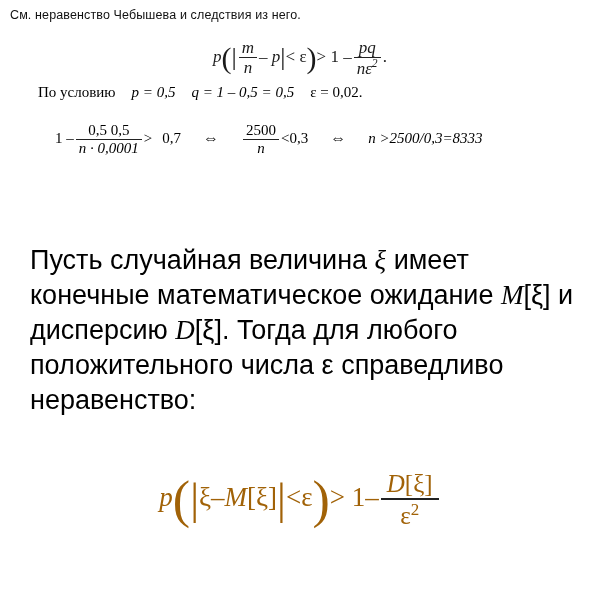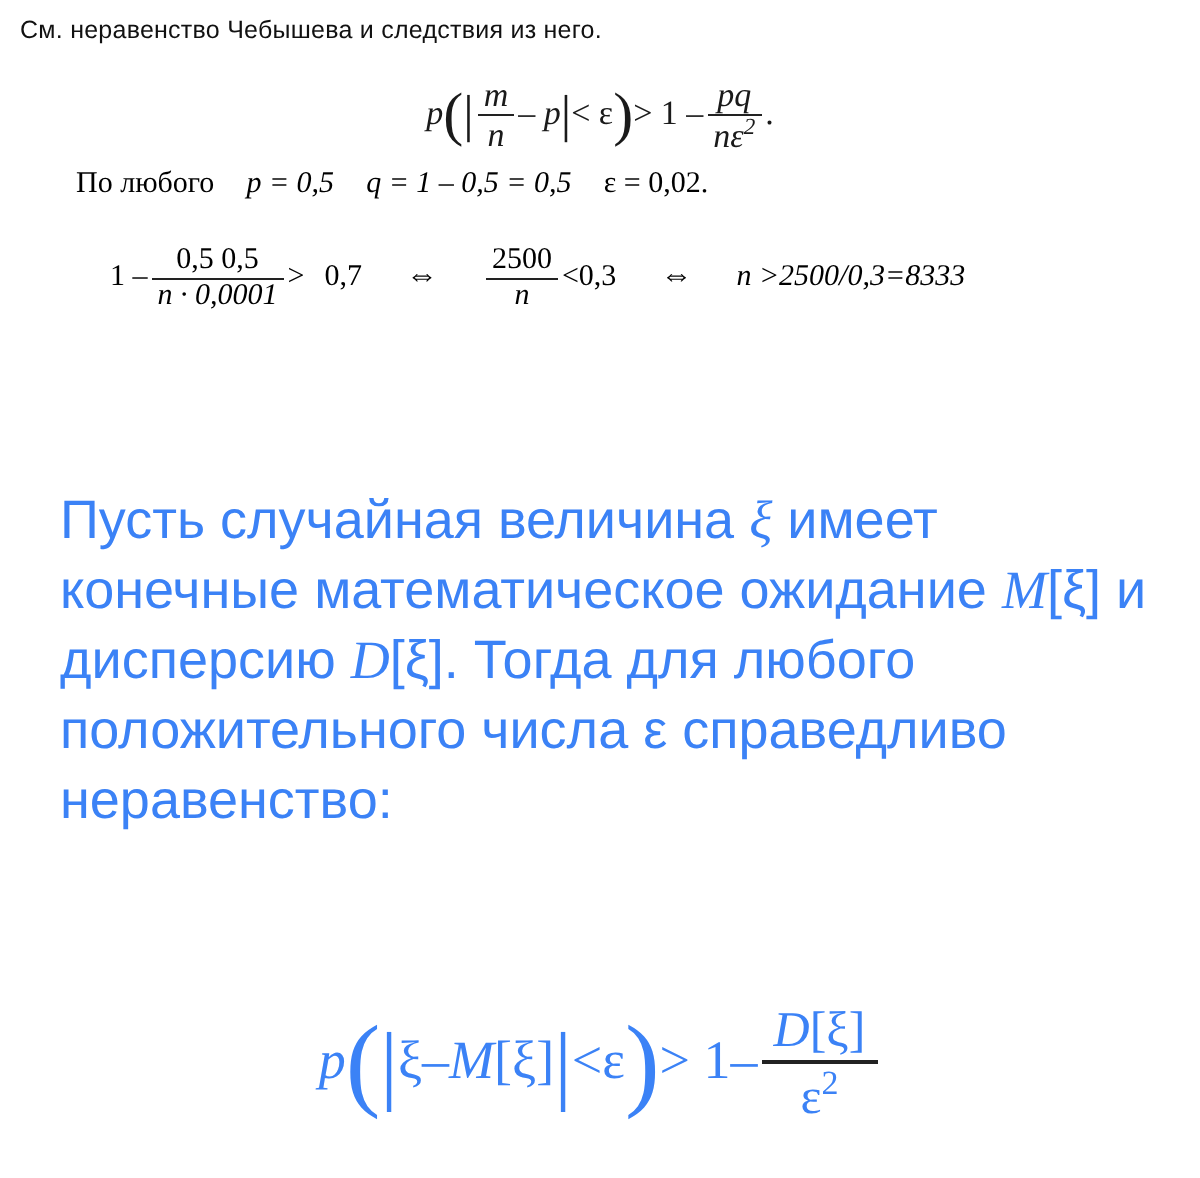--- a/index.html
+++ b/index.html
@@ -130,38 +130,38 @@
   }
 
   
   .body-text {
     position: absolute;
     top: 243px;
     left: 30px;
     width: 545px;
     font-size: 27px;
     line-height: 1.30;
-    color: #3b82f6;
+    color: #000000;
     font-family: "Liberation Sans", sans-serif;
   }
   .body-text .vname {
     font-family: "Liberation Serif", serif;
     font-style: italic;
   }
 
   
   .formula2 {
     position: absolute;
-    top: 502px;
+    top: 470px;
     left: 0;
     width: 600px;
     text-align: center;
     font-size: 27px;
     font-family: "Liberation Serif", serif;
-    color: #3b82f6;
+    color: #a16207;
   }
   .formula2 .bigparen {
     font-size: 52px;
     line-height: 0.7;
   }
   .formula2 .bigbar {
     font-size: 44px;
     line-height: 0.7;
   }
   .formula2 .frac {
@@ -176,21 +176,21 @@
 <div class="page">
 
   <div class="ref-line">См. неравенство Чебышева и следствия из него.</div>
 
   <div class="formula1 math">
     <span class="ital">p</span><span class="bigparen">(</span><span class="bigbar">|</span><span class="frac ital"><span class="num">m</span><span class="den">n</span></span><span class="ital">– p</span><span class="bigbar">|</span><span>&lt; ε</span><span class="bigparen">)</span><span>&gt;</span>
     <span>1 –</span><span class="frac ital"><span class="num">pq</span><span class="den"><span>nε</span><span class="sup">2</span></span></span><span>.</span>
   </div>
 
   <div class="cond">
-    <span>По любого</span><span class="gap"></span><span class="ital">p = 0,5</span><span class="gap"></span><span class="ital">q = 1 – 0,5 = 0,5</span><span class="gap"></span><span>ε = 0,02</span><span>.</span>
+    <span>По условию</span><span class="gap"></span><span class="ital">p = 0,5</span><span class="gap"></span><span class="ital">q = 1 – 0,5 = 0,5</span><span class="gap"></span><span>ε = 0,02</span><span>.</span>
   </div>
 
   <div class="chain">
     <span>1 –</span><span class="frac"><span class="num">0,5 0,5</span><span class="den ital">n · 0,0001</span></span><span>&gt;</span><span class="gap-s"></span><span>0,7</span><span class="gap-m"></span><span class="equiv">⇔</span><span class="gap-m"></span><span class="frac"><span class="num">2500</span><span class="den ital">n</span></span><span>&lt;0,3</span><span class="gap-m"></span><span class="equiv">⇔</span><span class="gap-m"></span><span class="ital">n &gt;2500/0,3=8333</span>
   </div>
 
 
 
   <div class="body-text">
     <span>Пусть случайная величина </span><span class="vname">ξ</span><span> имеет</span>

